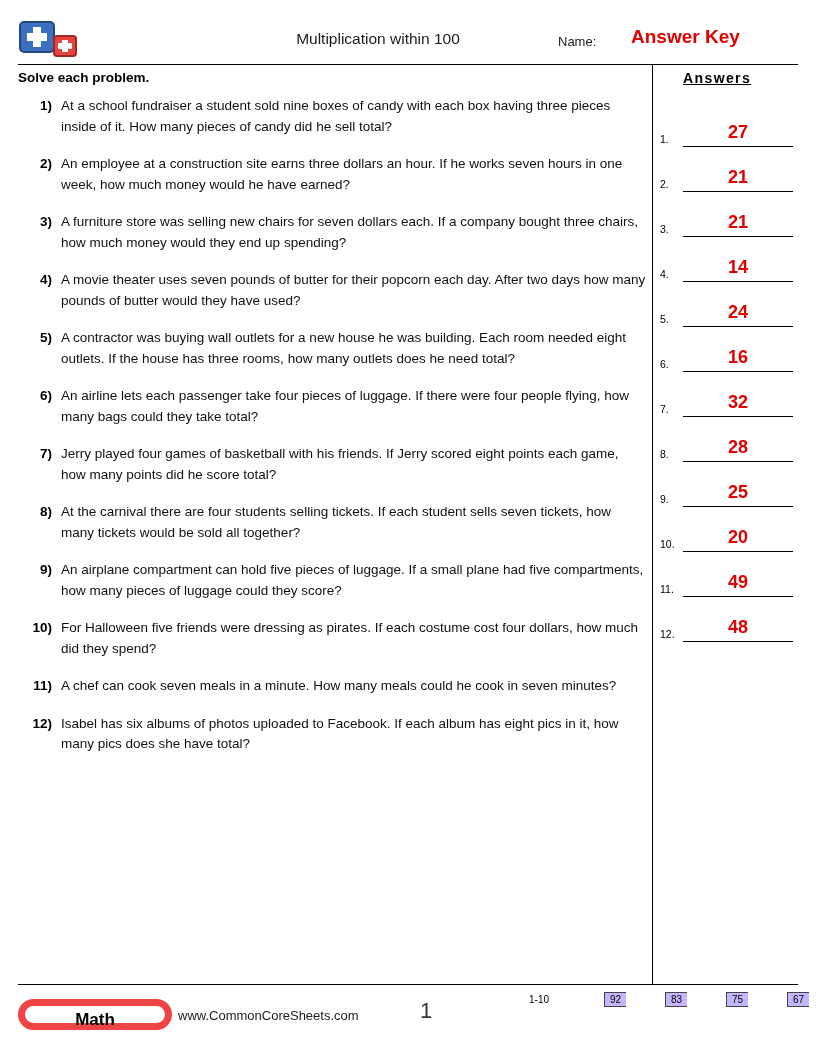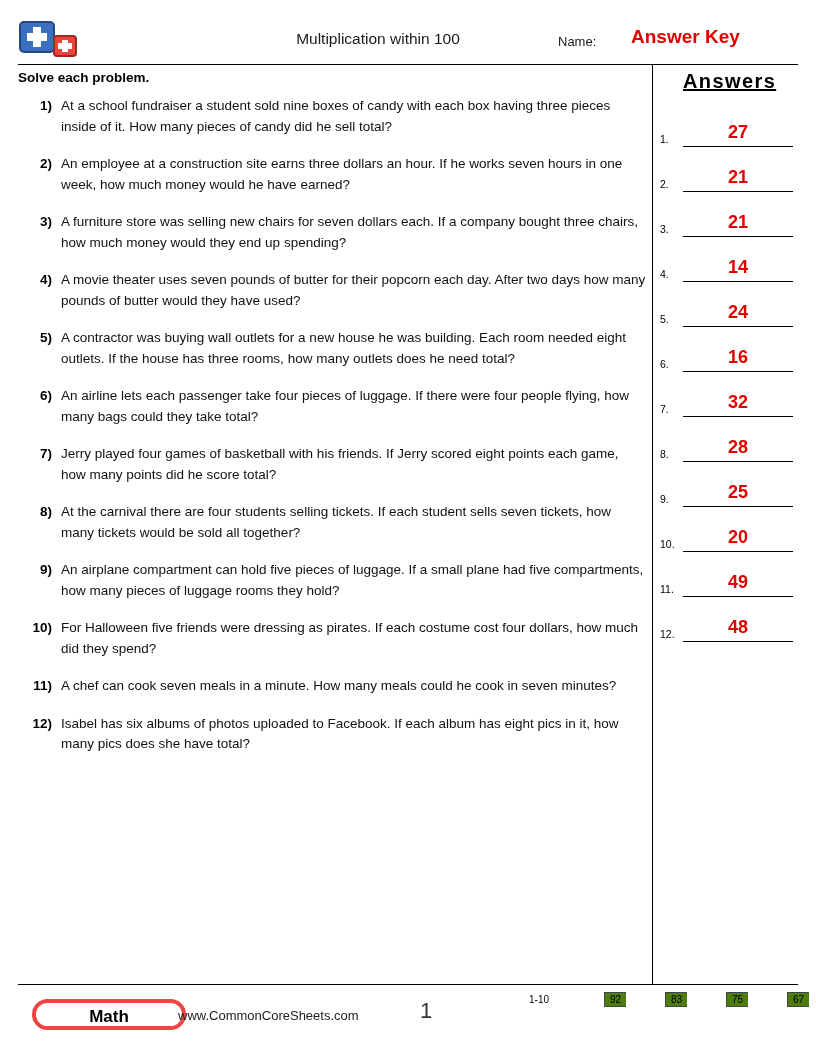--- a/index.html
+++ b/index.html
@@ -122,21 +122,21 @@
     line-height: 1.52;
     color: #111111;
     max-width: 586px;
   }
 
   
   .answers-head {
     position: absolute;
     left: 683px;
     top: 70px;
-    font-size: 20px;
+    font-size: 14px;
     font-weight: bold;
     letter-spacing: 1.4px;
     text-decoration: underline;
     color: #000;
   }
   .answers-list {
     position: absolute;
     left: 660px;
     top: 102px;
     width: 140px;
@@ -175,25 +175,25 @@
   .footer-rule {
     position: absolute;
     left: 18px;
     top: 984px;
     width: 780px;
     height: 1px;
     background: #000;
   }
   .math-badge {
     position: absolute;
-    left: 32px;
+    left: 18px;
     top: 999px;
     width: 154px;
     height: 31px;
-    border: 4px solid #ef4444;
+    border: 7px solid #ef4444;
     border-radius: 16px;
     box-sizing: border-box;
     text-align: center;
     font-size: 17px;
     font-weight: bold;
     line-height: 27px;
     color: #000;
   }
   .site {
     position: absolute;
@@ -230,21 +230,21 @@
     font-size: 10px;
     padding-right: 2px;
   }
   .score-cell {
     width: 22px;
     border: 1px solid #444;
     border-right: none;
     text-align: center;
     line-height: 13px;
     font-size: 10px;
-    background: #4d7c0f;
+    background: #c4b5fd;
     box-sizing: border-box;
   }
   .score-cell.last { border-right: 4px solid #14b8a6; }
   .score-cell.hl { background: #14b8a6; }
   .score-row.second .score-cell { border-top: none; }
 </style>
 </head>
 <body>
 
 <div class="page">
@@ -298,21 +298,21 @@
     <div class="q-row">
       <div class="q-num">7)</div>
       <div class="q-text">Jerry played four games of basketball with his friends. If Jerry scored eight points each game, how many points did he score total?</div>
     </div>
     <div class="q-row">
       <div class="q-num">8)</div>
       <div class="q-text">At the carnival there are four students selling tickets. If each student sells seven tickets, how many tickets would be sold all together?</div>
     </div>
     <div class="q-row">
       <div class="q-num">9)</div>
-      <div class="q-text">An airplane compartment can hold five pieces of luggage. If a small plane had five compartments, how many pieces of luggage rooms they hold?</div>
+      <div class="q-text">An airplane compartment can hold five pieces of luggage. If a small plane had five compartments, how many pieces of luggage could they score?</div>
     </div>
     <div class="q-row">
       <div class="q-num">10)</div>
       <div class="q-text">For Halloween five friends were dressing as pirates. If each costume cost four dollars, how much did they spend?</div>
     </div>
     <div class="q-row">
       <div class="q-num">11)</div>
       <div class="q-text">A chef can cook seven meals in a minute. How many meals could he cook in seven minutes?</div>
     </div>
     <div class="q-row">

